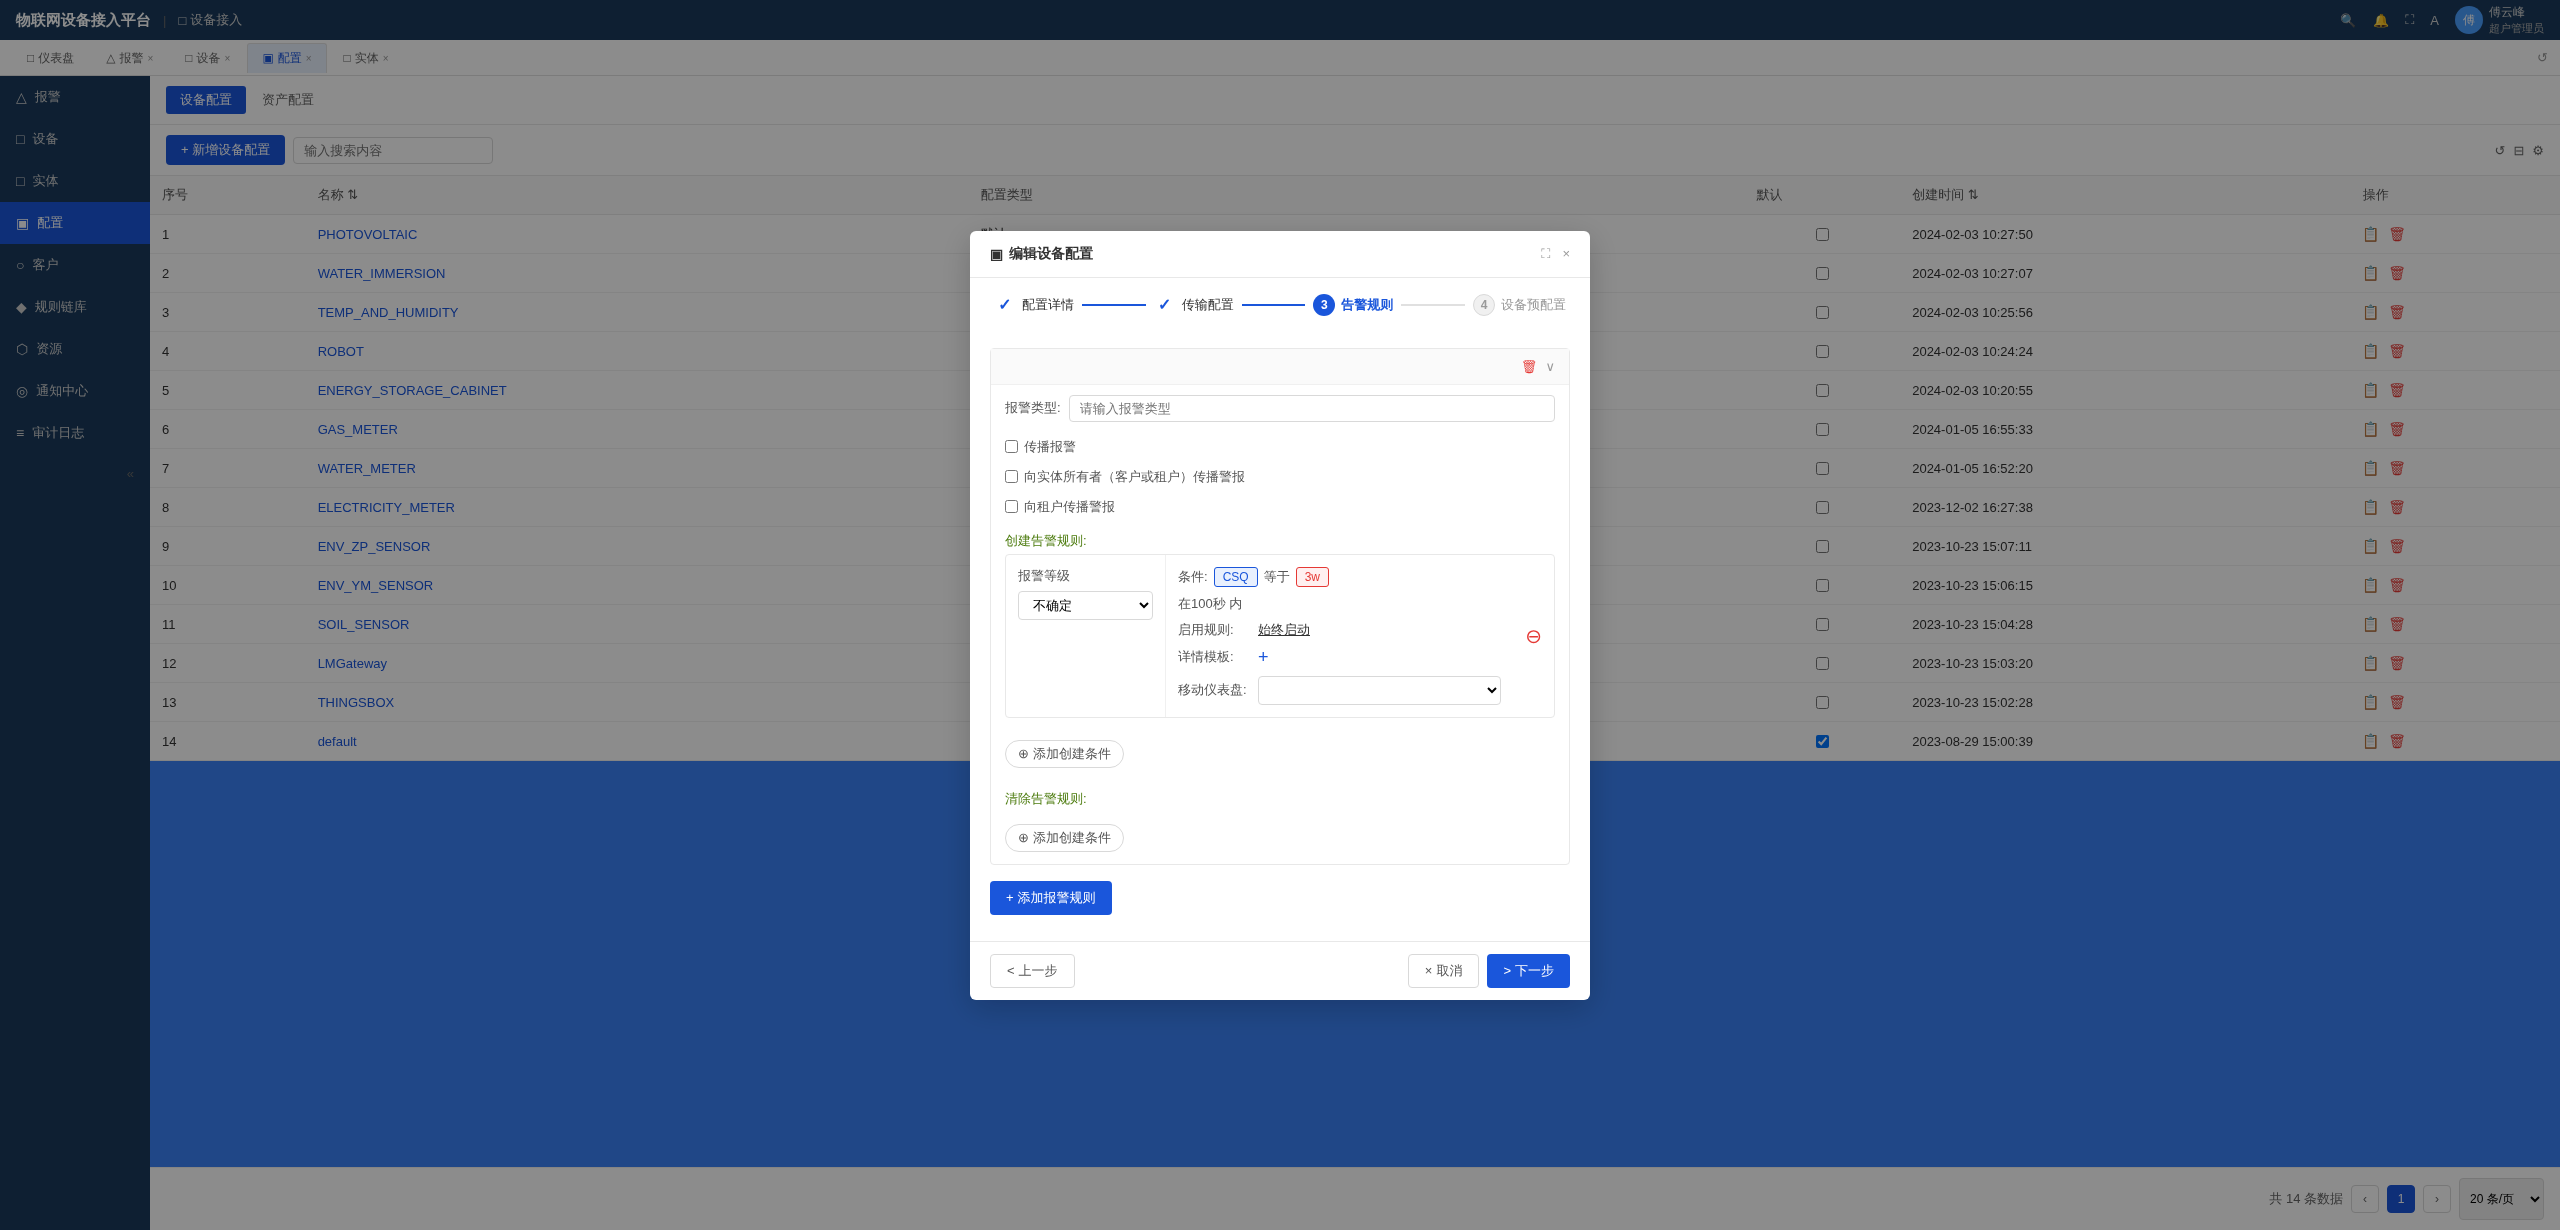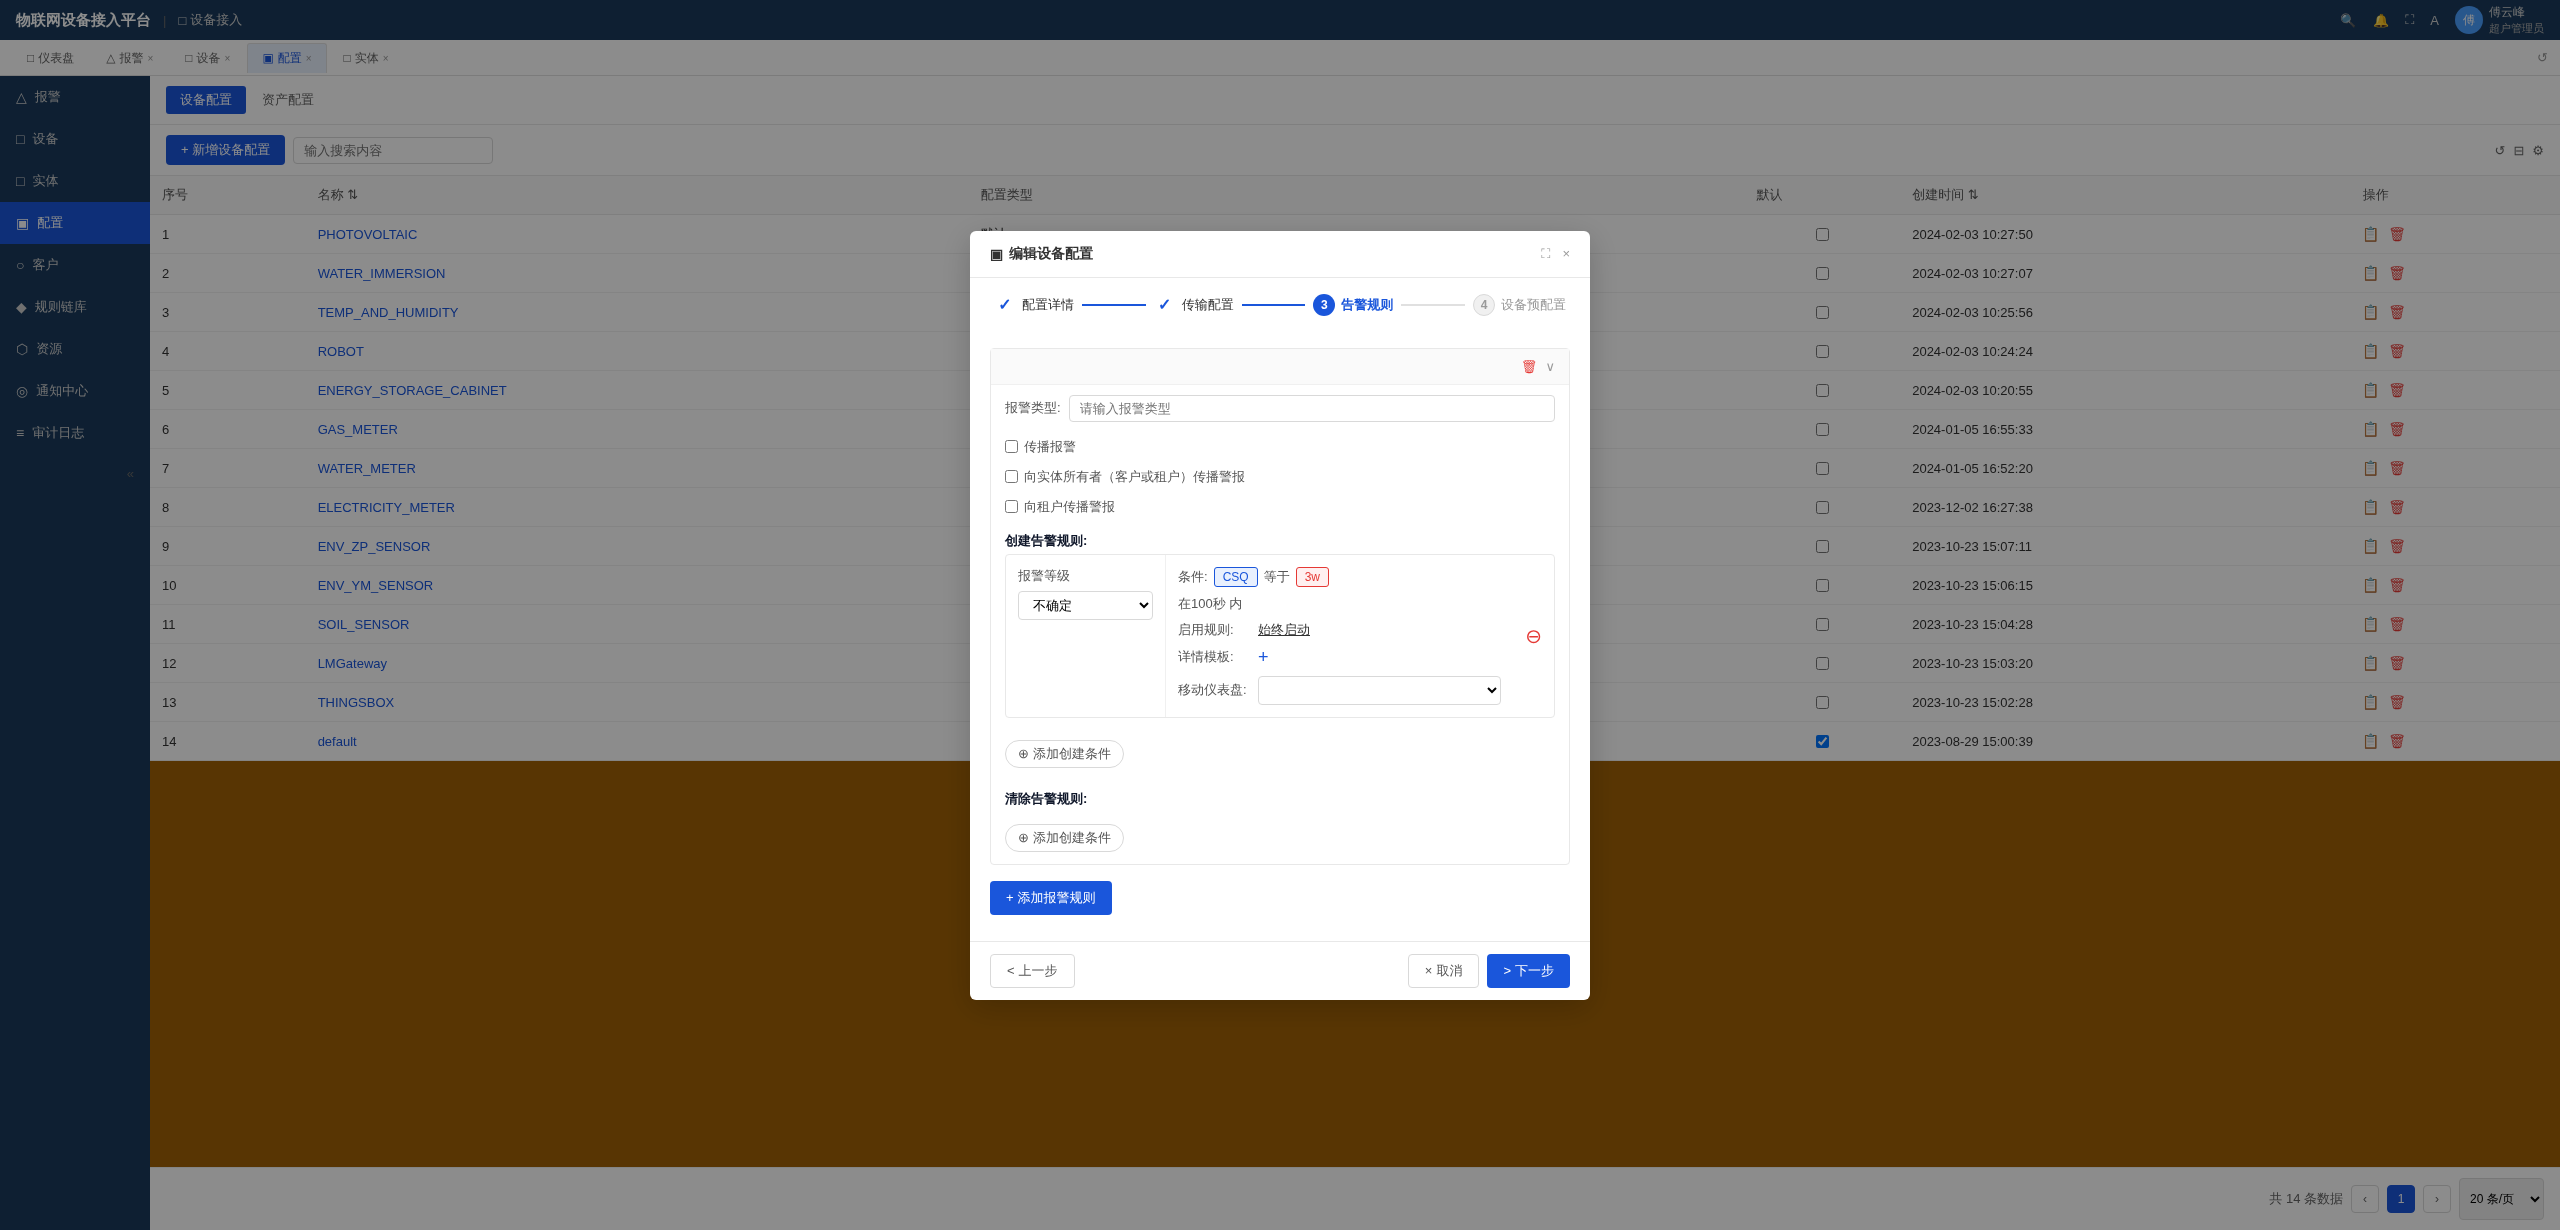--- a/index.html
+++ b/index.html
@@ -27,21 +27,21 @@
     .main-layout { display: flex; height: calc(100vh - 76px); }
 
     
     .sidebar { width: 150px; background: #1a3a5c; color: #ccc; flex-shrink: 0; }
     .sidebar-item { padding: 12px 16px; display: flex; align-items: center; gap: 8px; cursor: pointer; font-size: 13px; }
     .sidebar-item.active { background: #1a56db; color: #fff; }
     .sidebar-item .icon { font-size: 14px; }
     .sidebar-collapse { padding: 12px 16px; color: #666; cursor: pointer; display: flex; justify-content: flex-end; margin-top: auto; }
 
     
-    .content { flex: 1; background: #a16207; overflow: hidden; display: flex; flex-direction: column; }
+    .content { flex: 1; background: #3b82f6; overflow: hidden; display: flex; flex-direction: column; }
 
     
     .sub-header { background: #fff; padding: 10px 16px; display: flex; align-items: center; gap: 12px; border-bottom: 1px solid #e8e8e8; }
     .sub-tabs { display: flex; gap: 2px; }
     .sub-tab { padding: 5px 14px; font-size: 13px; cursor: pointer; color: #666; border-radius: 3px; }
     .sub-tab.active { background: #1a56db; color: #fff; }
 
     
     .toolbar { padding: 10px 16px; display: flex; align-items: center; gap: 8px; background: #fff; border-bottom: 1px solid #e8e8e8; }
     .btn-primary { background: #1a56db; color: #fff; border: none; padding: 6px 15px; border-radius: 4px; cursor: pointer; font-size: 13px; display: flex; align-items: center; gap: 4px; }
@@ -96,21 +96,21 @@
     .alert-rule-header { display: flex; align-items: center; justify-content: space-between; padding: 10px 14px; background: #fafafa; border-bottom: 1px solid #f0f0f0; }
     .alert-rule-header-actions { display: flex; gap: 8px; color: #999; cursor: pointer; }
 
     .form-row { display: flex; align-items: center; gap: 8px; padding: 10px 14px; }
     .form-label { font-size: 13px; color: #555; white-space: nowrap; }
     .form-input { border: 1px solid #d9d9d9; border-radius: 4px; padding: 5px 10px; font-size: 13px; flex: 1; outline: none; color: #999; }
     .form-checkbox-row { display: flex; align-items: center; gap: 6px; padding: 6px 14px; font-size: 13px; color: #555; }
     .form-checkbox-row input[type=checkbox] { cursor: pointer; }
 
     
-    .create-rule-label { font-size: 13px; color: #0f172a; padding: 10px 14px 4px; font-weight: 700; }
+    .create-rule-label { font-size: 13px; color: #4d7c0f; padding: 10px 14px 4px; font-weight: 400; }
     .rule-block { border: 1px solid #e8e8e8; border-radius: 4px; margin: 0 14px 10px; display: flex; }
     .rule-left { padding: 12px; border-right: 1px solid #f0f0f0; min-width: 160px; }
     .rule-right { flex: 1; padding: 12px; }
     .rule-level-label { font-size: 13px; color: #555; margin-bottom: 6px; }
     .rule-select { border: 1px solid #d9d9d9; border-radius: 4px; padding: 5px 10px; font-size: 13px; width: 100%; outline: none; background: #fff; }
     .condition-row { display: flex; align-items: center; gap: 6px; margin-bottom: 8px; font-size: 13px; color: #555; }
     .tag { display: inline-flex; align-items: center; padding: 2px 8px; border-radius: 3px; font-size: 12px; font-weight: 500; }
     .tag-blue { background: #e8f0fe; color: #1a56db; border: 1px solid #1a56db; }
     .tag-red { background: #fff0f0; color: #e53935; border: 1px solid #e53935; }
     .within-row { display: flex; align-items: center; gap: 4px; font-size: 13px; color: #555; margin-bottom: 8px; }

